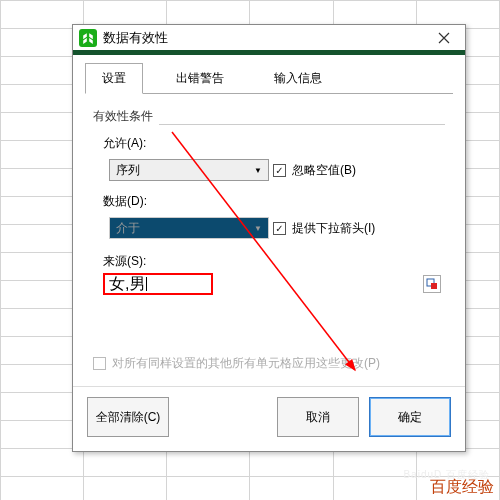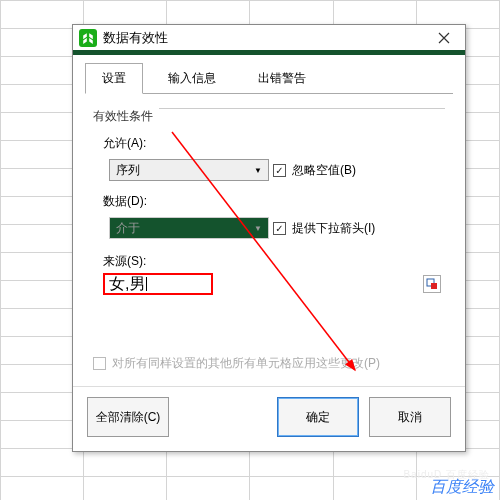--- a/index.html
+++ b/index.html
@@ -50,21 +50,21 @@
     .titlebar .title { flex: 1; font-size: 13px; }
     .titlebar .close {
       width: 30px; height: 24px;
       display: flex; align-items: center; justify-content: center;
       font-size: 16px; color: #333;
       cursor: pointer;
     }
     .tabs {
       display: flex;
       padding: 8px 12px 0 12px;
-      gap: 8px;
+      gap: 16px;
     }
     .tab {
       padding: 6px 16px;
       border: 1px solid transparent;
       cursor: pointer;
       font-size: 12px;
       position: relative;
     }
     .tab.active {
       border: 1px solid #aaa;
@@ -78,21 +78,21 @@
       border-bottom: 1px solid #aaa;
       margin-top: -1px;
     }
     .dialog-body { padding: 14px 20px 14px 20px; }
     .fieldset-label {
       font-size: 12px;
       color: #333;
     }
     .fieldset-line {
       display: flex;
-      align-items: flex-start;
+      align-items: flex-end;
       margin-bottom: 10px;
     }
     .fieldset-line .fline {
       flex: 1;
       border-top: 1px solid #ccc;
       margin-left: 6px;
     }
     .row {
       display: flex;
       align-items: center;
@@ -105,21 +105,21 @@
       margin-left: 16px;
       width: 160px;
       height: 22px;
       border: 1px solid #999;
       background: #efefef;
       display: flex; align-items: center;
       padding: 0 6px;
       justify-content: space-between;
       margin-bottom: 8px;
     }
-    .dropdown.disabled { color: #999; background: #14532d; border-color: #ccc;}
+    .dropdown.disabled { color: #999; background: #0c4a6e; border-color: #ccc;}
     .dropdown .arrow { font-size: 8px; }
     .checkbox-row {
       display: flex; align-items: center;
       gap: 6px;
       margin-bottom: 8px;
     }
     .checkbox {
       width: 13px; height: 13px;
       border: 1px solid #555;
       display: flex; align-items: center; justify-content: center;
@@ -178,22 +178,21 @@
     }
     .btn.primary { border: 1px solid #3077c7; box-shadow: inset 0 0 0 1px #6bb1f5; }
     .arrow-overlay {
       position: absolute;
       left: 0; top: 0;
       pointer-events: none;
     }
     .watermark {
       position: absolute;
       right: 6px; bottom: 2px;
-      font-size: 16px; color: #3b82f6;
-      font-style: italic;
+      font-size: 16px; color: #c2410c;
       font-family: serif;
       pointer-events: none;
     }
     .watermark2 {
       position: absolute;
       right: 10px; bottom: 18px;
       font-size: 10px; color: #eee;
       letter-spacing: 1px;
       pointer-events: none;
     }
@@ -362,22 +361,22 @@
     <div class="title">数据有效性</div>
     <div class="close">
       <svg width="12" height="12" viewBox="0 0 12 12">
           <path d="M1 1 L11 11 M11 1 L1 11" stroke="#333" stroke-width="1.2"></path>
         </svg>
     </div>
   </div>
 
   <div class="tabs">
     <div class="tab active">设置</div>
+    <div class="tab">出错警告</div>
     <div class="tab">输入信息</div>
-    <div class="tab">出错警告</div>
   </div>
   <div class="tab-border"></div>
 
   <div class="dialog-body">
 
     <div class="fieldset-line">
       <span class="fieldset-label">有效性条件</span>
       <span class="fline"></span>
     </div>
 
@@ -438,22 +437,22 @@
     <div class="apply-row">
       <div class="checkbox"></div>
       <span>对所有同样设置的其他所有单元格应用这些更改(P)</span>
     </div>
 
   </div>
 
   <div class="button-row">
     <div class="btn">全部清除(C)</div>
     <div class="spacer"></div>
+    <div class="btn">取消</div>
     <div class="btn primary">确定</div>
-    <div class="btn">取消</div>
   </div>
 </div>
 
 <svg class="arrow-overlay" width="500" height="500">
   <defs>
     <marker id="ahead" markerWidth="10" markerHeight="10" refX="7" refY="3" orient="auto">
       <path d="M0,0 L8,3 L0,6 Z" fill="#ff0000"></path>
     </marker>
   </defs>
   <line x1="172" y1="132" x2="355" y2="370" stroke="#ff0000" stroke-width="1.5" marker-end="url(#ahead)"></line>

